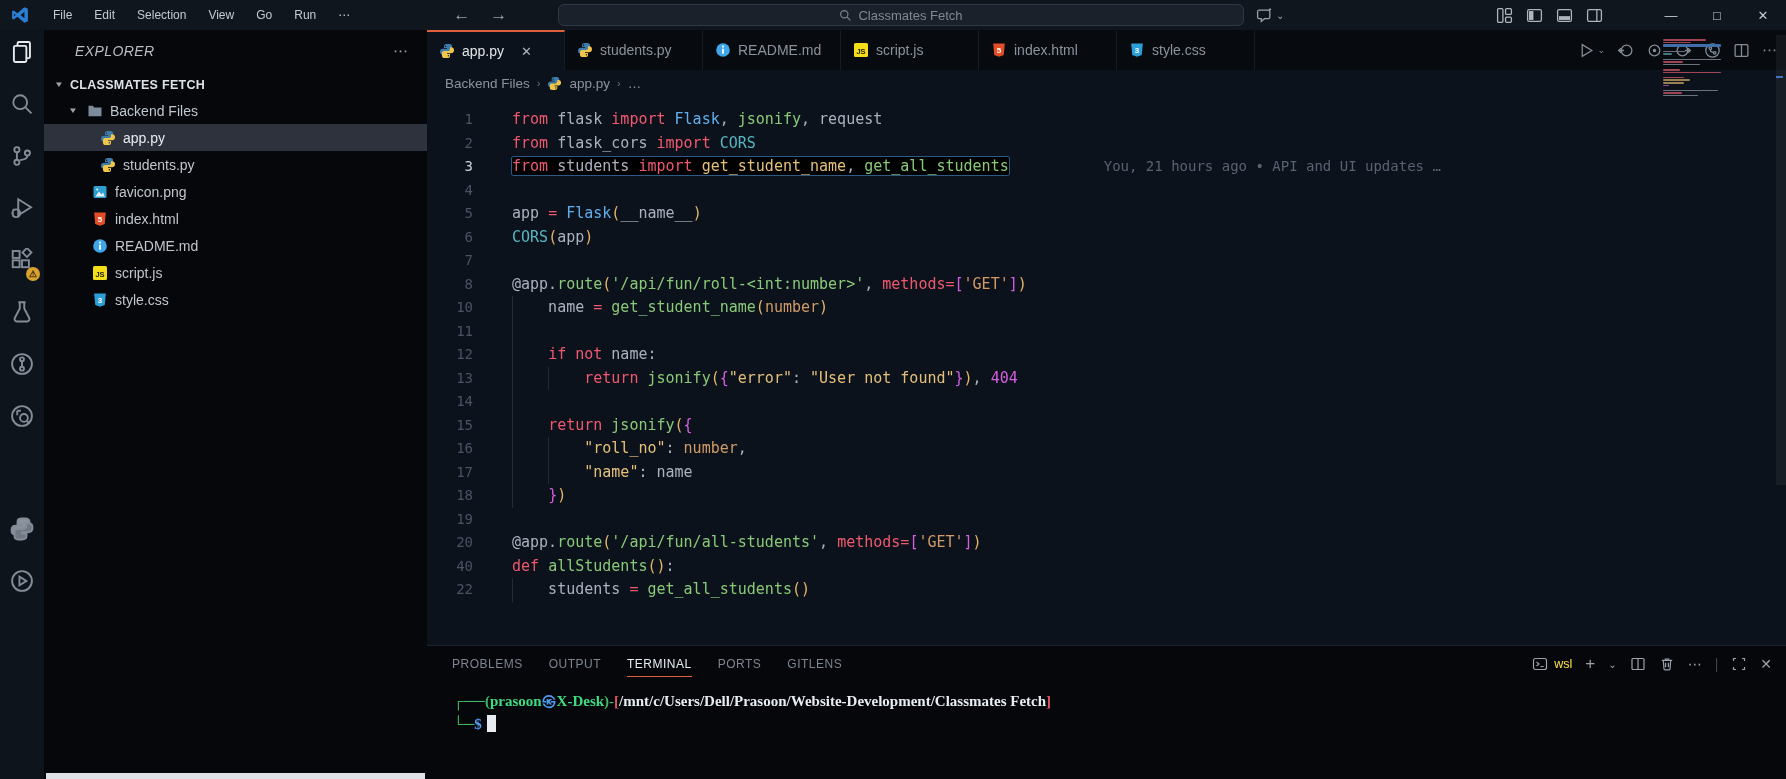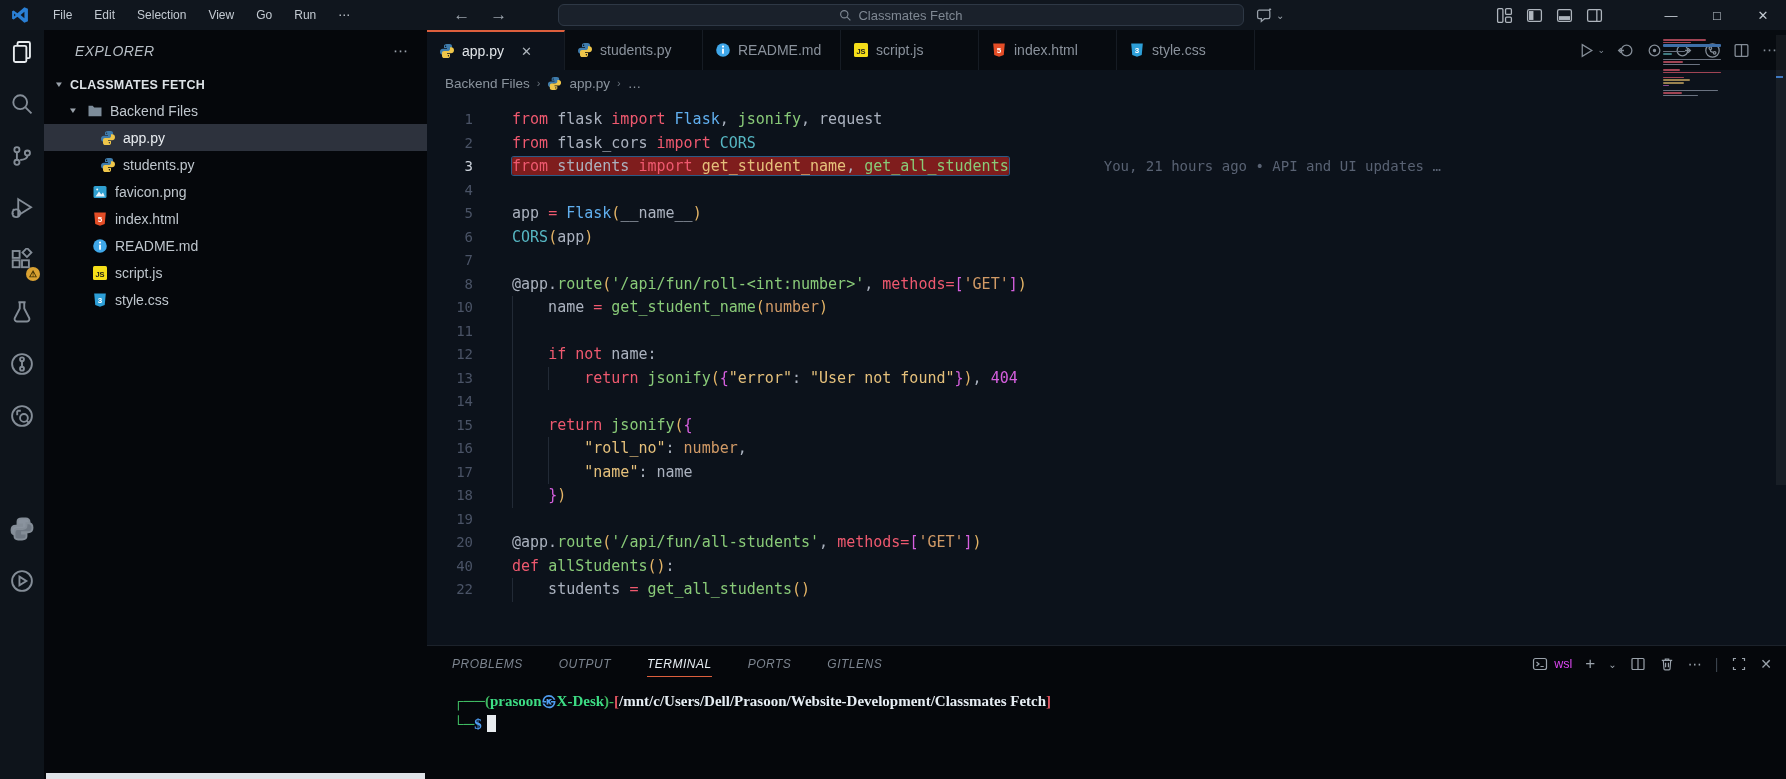--- a/index.html
+++ b/index.html
@@ -65,39 +65,39 @@
   #code { position:absolute; left:0; top:66px; width:100%; height:549px; padding-top:12px; overflow:hidden;
     font-family:"DejaVu Sans Mono", monospace; font-size:15px; }
   #blame-header { height:20px; line-height:18px; padding-left:85px; color:#596273; font-size:12.5px;
     font-family:"Liberation Sans", sans-serif; }
   .code-line { height:23.5px; line-height:23.5px; white-space:pre; position:relative; }
   .ln { display:inline-block; width:46px; text-align:right; color:#4a5366; margin-right:39px;
     font-size:14px; vertical-align:top; }
   .code-line.cur .ln { color:#cdd3dc; }
   .tk-r{color:#ef596f} .tk-b{color:#61afef} .tk-c{color:#56b6c2} .tk-g{color:#89ca78}
   .tk-y{color:#e5c07b} .tk-o{color:#d19a66} .tk-p{color:#d55fde} .tk-w{color:#abb2bf} .tk-k{color:#e5b567}
-  .sel-band { background:#7f1d1d; box-shadow:0 0 0 1px #2d5a85; border-radius:2px; }
+  .sel-band { background:#000000; box-shadow:0 0 0 1px #2d5a85; border-radius:2px; }
   .inline-blame { color:#596273; margin-left:95px; font-size:14px; }
   .guide { position:absolute; top:0; width:1px; height:23.5px; background:#222a36; }
 
   
   #minimap { position:absolute; right:65px; top:9px; width:58px; }
   .mm-row { height:1.6px; margin-bottom:1px; border-radius:1px; }
   #scrollbar { position:absolute; right:0; top:5px; width:10px; height:450px; background:rgba(255,255,255,.05); }
   #scroll-marker { position:absolute; right:3px; top:41px; width:7px; height:2px; background:#3f78c0; }
 
   
   #panel { position:absolute; left:0; top:615px; width:1359px; height:134px; background:#05070b; border-top:1px solid #1c222b; }
-  #panel-tabs { height:36px; display:flex; align-items:center; gap:36px; padding-left:25px;font-style:italic; }
+  #panel-tabs { height:36px; display:flex; align-items:center; gap:26px; padding-left:25px; }
   .ptab { color:#7d8590; font-size:12px; letter-spacing:.5px; height:36px; line-height:36px; position:relative; }
   .ptab.active { color:#e6edf3; }
   .ptab.active::after { content:""; position:absolute; left:0; right:0; bottom:5px; height:1.5px; background:#dd5f3d; }
   #panel-actions { position:absolute; right:14px; top:0; height:36px; display:flex; align-items:center; gap:13px; color:#9aa2ab; font-size:14px; }
   #panel-actions svg { width:16px; height:16px; stroke:#9aa2ab; fill:none; stroke-width:1.2; }
-  #shell-label { font-size:12.5px; color:#d946ef; margin-left:-7px; }
+  #shell-label { font-size:12.5px; color:#fde047; margin-left:-7px; }
   .p-sep { color:#3a424c; }
   #terminal { padding:8px 0 0 26px; font-family:Liberation Serif, serif; font-size:15px; font-weight:bold; }
   .t-line { height:23px; line-height:23px; white-space:pre; }
   .ts-g{color:#3fba62} .ts-u{color:#3ddc84} .ts-a{color:#4f9cf0} .ts-r{color:#e05561} .ts-p{color:#e6edf3}
   .cursor { display:inline-block; width:9px; height:17px; background:#e8ecf0; vertical-align:-3px; margin-left:1px; }
 </style>
 </head>
 <body>
 
 <div id="titlebar">

